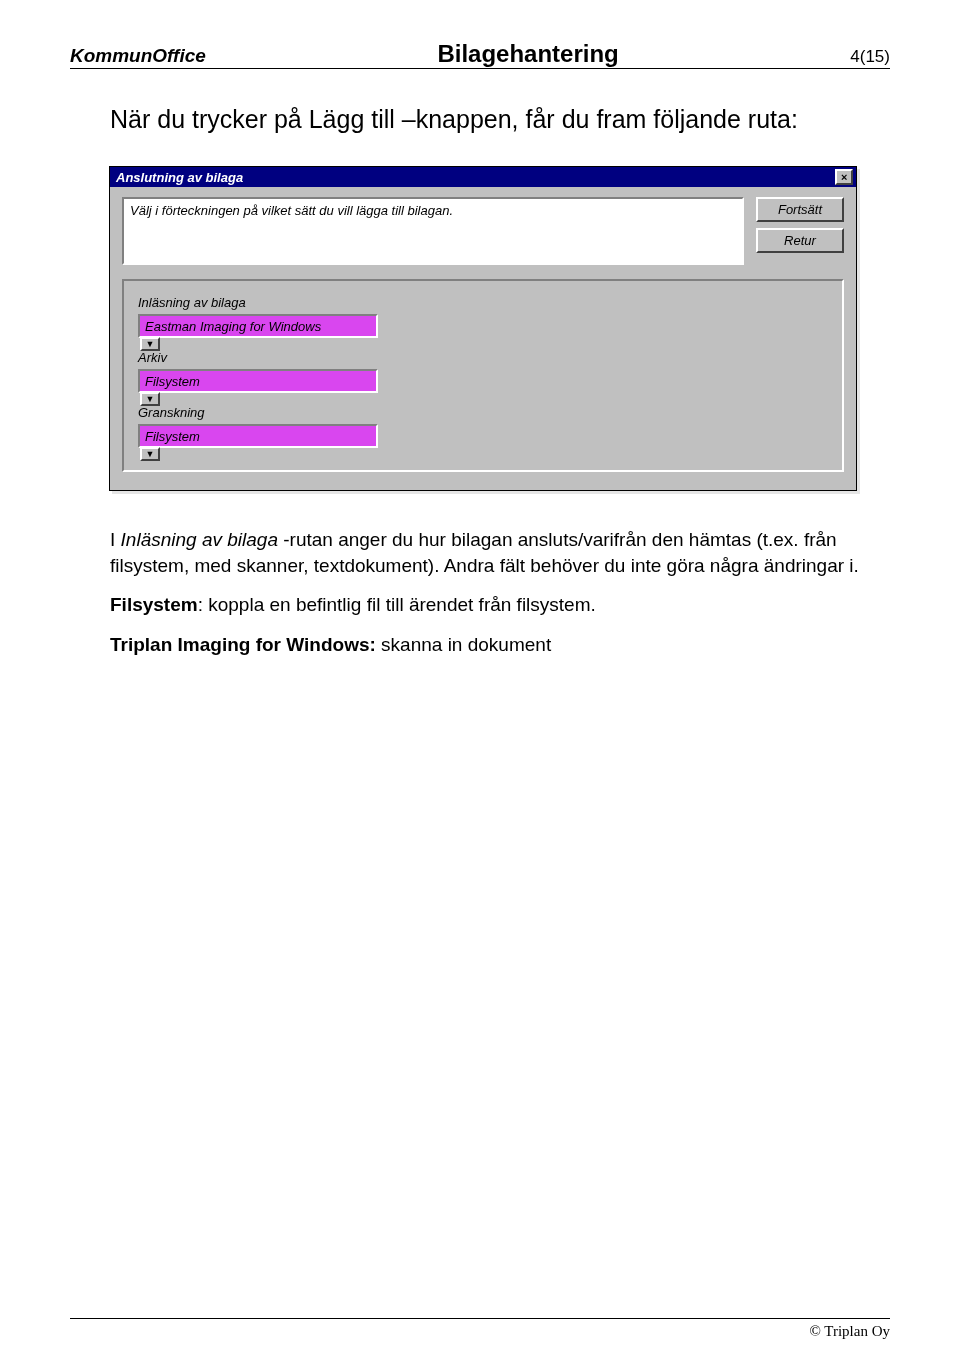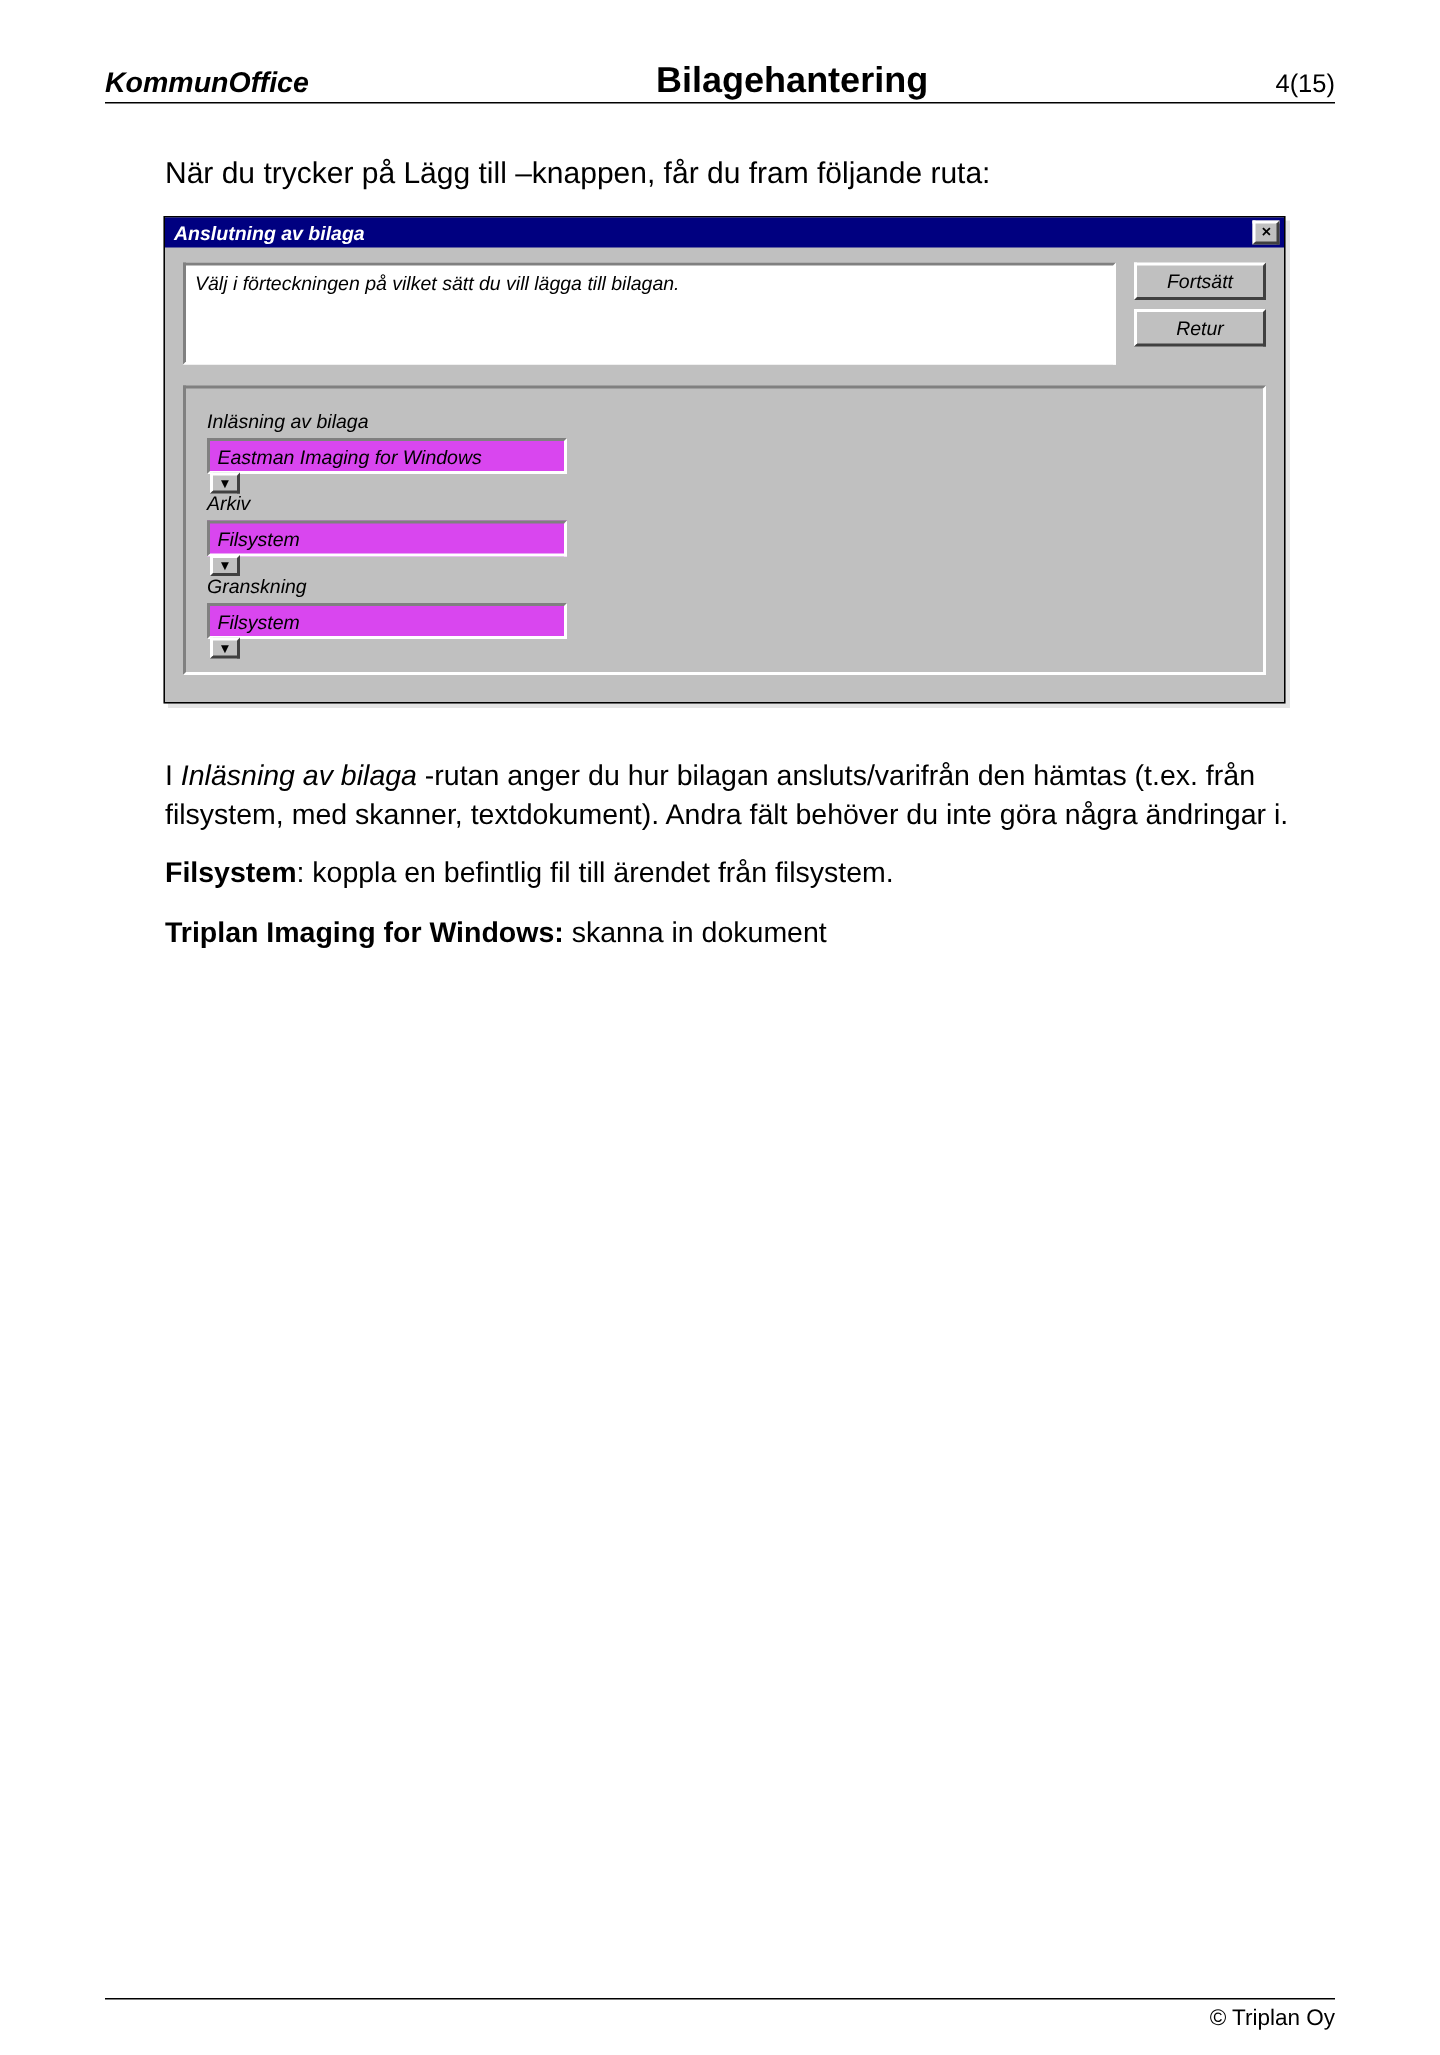--- a/index.html
+++ b/index.html
@@ -15,21 +15,21 @@
     display: flex;
     justify-content: space-between;
     align-items: baseline;
     margin-bottom: 0;
     gap: 32px;
   }
   .hdr-left { font-size: 19px; font-weight: bold; font-style: italic; }
   .hdr-center { font-size: 24px; font-weight: bold; }
   .hdr-right { font-size: 17px; }
   .hr { border: none; border-top: 1.5px solid #000; margin-bottom: 36px; }
-  .intro-text { font-size: 20px; margin: 18px 0 16px 40px; }
+  .intro-text { font-size: 25px; margin: 18px 0 32px 40px; }
 
   
   .dialog {
     margin-left: 39px;
     width: 748px;
     background: #c0c0c0;
     border: 1px solid #000;
     box-shadow: 3px 3px 0 rgba(0,0,0,0.1);
     font-family: Tahoma, Arial, sans-serif;
     font-size: 13px;
@@ -166,23 +166,24 @@
     font-size: 19px;
     max-width: 790px;
     line-height: 1.35;
   }
   .body-text p { margin-bottom: 14px; }
   .ital { font-style: italic; }
   .bold { font-weight: bold; }
 
   .footer {
     position: absolute;
-    bottom: 16px;
+    bottom: 30px;
     left: 70px;
     right: 70px;
+    font-family: Liberation Serif, serif;
   }
   .footer-hr { border: none; border-top: 1.5px solid #000; margin-bottom: 4px; }
   .footer-text { text-align: right; font-size: 15px; }
 </style>
 </head>
 <body>
 
 <div class="header-row">
   <div class="hdr-left">KommunOffice</div>
   <div class="hdr-center">Bilagehantering</div>

